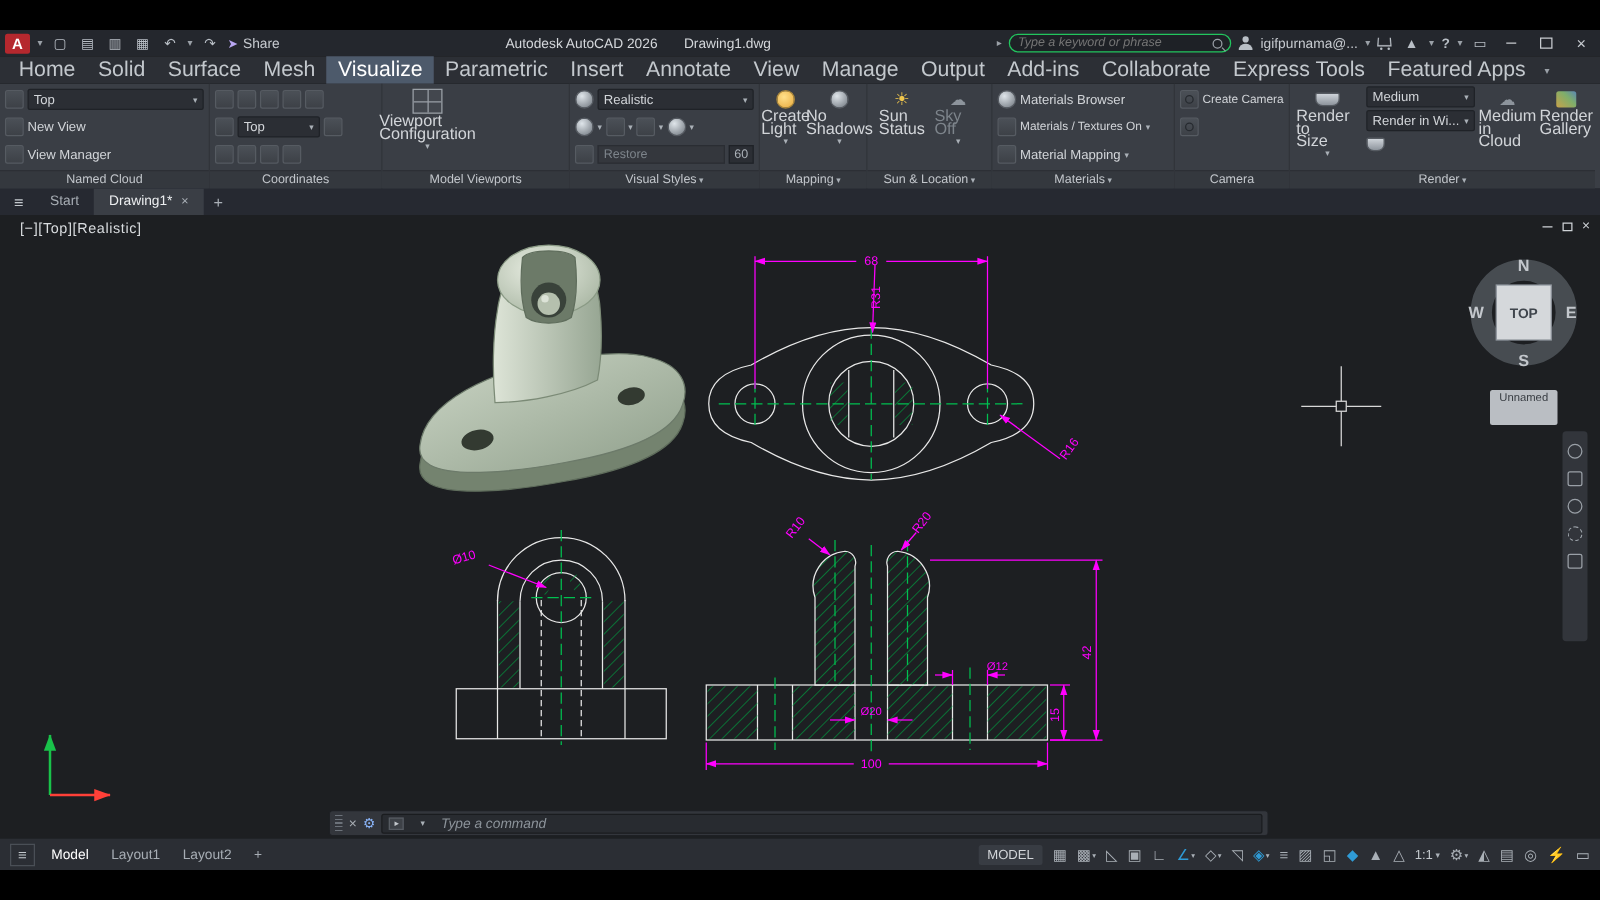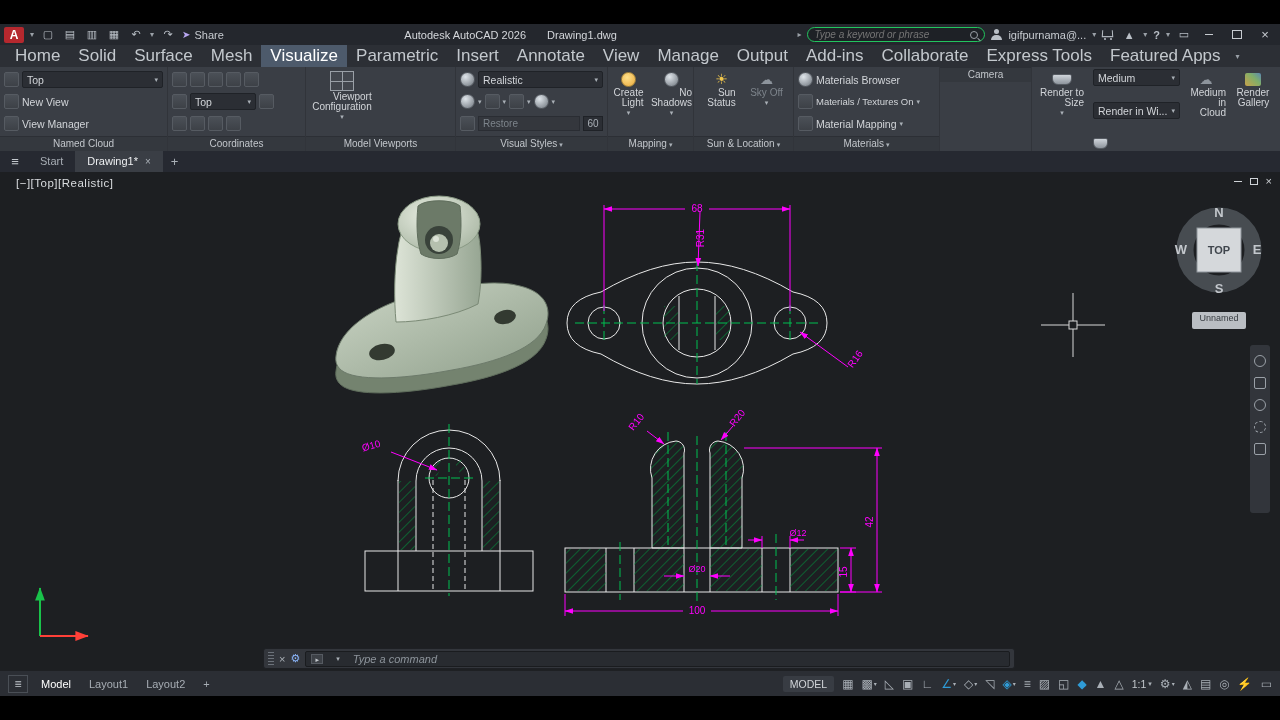--- a/index.html
+++ b/index.html
@@ -52,21 +52,21 @@
 .mic.sun{background:none;border:0;color:#f0c64c;font-size:14px;line-height:15px;text-align:center}
 .mic.cloudg{background:none;border:0;color:#8d949c;font-size:13px;line-height:15px;text-align:center}
 .mic.tea{height:11px;border-radius:2px 2px 6px 6px;background:linear-gradient(#cfd4da,#8e959d)}
 .mic.cam::after{content:"";display:block;width:5px;height:5px;border:1px solid #262a2f;border-radius:50%;margin:3px auto}
 .dd{display:flex;align-items:center;background:#2b2e34;border:1px solid #1f2227;border-radius:2px;height:17px;padding:0 4px;color:#d2d5d9;font-size:10.5px;gap:4px}
 .dd .tx{flex:1;white-space:nowrap;overflow:hidden}
 .cv{font-size:7px;color:#aab0b7}
 .lbl{font-size:10.5px;color:#d2d5d9;white-space:nowrap}
 .grow{flex:1}
 .big{display:flex;flex-direction:column;align-items:center;gap:1px;padding:2px 1px;flex:none}
-.big .cap{font-size:10px;line-height:10px;text-align:right;color:#d2d5d9;white-space:pre-line}
+.big .cap{font-size:13px;line-height:10px;text-align:left;color:#d2d5d9;white-space:pre-line}
 .big .ic{height:16px;display:flex;align-items:center;justify-content:center}
 .big .ic.g2{height:20px}
 .dim .cap,.dim.lbl{color:#7d848b}
 .opa{flex:1;height:15px;background:#34373d;border:1px solid #2a2d33;color:#7d848b;font-size:10px;display:flex;align-items:center;padding:0 4px}
 .opaval{width:20px;height:15px;background:#2b2e34;border:1px solid #1f2227;color:#aab0b7;font-size:10px;display:flex;align-items:center;justify-content:center}
 .vpc-ic{width:24px;height:20px;border:1px solid #9aa0a7;background:#43474e;position:relative}
 .vpc-ic::before{content:"";position:absolute;left:50%;top:0;bottom:0;width:1px;background:#9aa0a7}
 .vpc-ic::after{content:"";position:absolute;top:50%;left:0;right:0;height:1px;background:#9aa0a7}
 .gal{width:16px;height:13px;background:linear-gradient(45deg,#c8a24a,#7fae6a 60%,#5a87b5);border-radius:2px}
 
@@ -78,21 +78,21 @@
 .ftab .x{font-size:10px;color:#aab0b7}
 .fplus{margin-left:8px;color:#aab0b7;font-size:13px}
 
 
 .canvas{position:absolute;top:172px;left:0;width:1280px;height:498px;background:#1d1f22;overflow:hidden}
 .vpctl{position:absolute;left:16px;top:5px;color:#d9dcdf;font-size:11.5px;letter-spacing:.5px}
 .vpwin{position:absolute;right:8px;top:3px;display:flex;gap:8px;color:#cfd3d7;align-items:center}
 .vpwin .b1{width:8px;height:1px;background:#cfd3d7;display:inline-block}
 .vpwin .b2{width:8px;height:7px;border:1px solid #cfd3d7;display:inline-block}
 .vpwin .b3{font-size:11px}
-.badge{position:absolute;left:1192px;top:140px;width:54px;height:17px;background:#ccd0d5;color:#3c4147;font-size:9px;line-height:13px;text-align:center;border-radius:2px;opacity:.9}
+.badge{position:absolute;left:1192px;top:140px;width:54px;height:28px;background:#ccd0d5;color:#3c4147;font-size:9px;line-height:13px;text-align:center;border-radius:2px;opacity:.9}
 .navbar{position:absolute;right:10px;top:173px;width:20px;height:168px;background:rgba(58,62,68,.75);border-radius:3px;display:flex;flex-direction:column;align-items:center;gap:10px;padding-top:10px}
 .nvi{width:12px;height:12px;border:1px solid #9aa0a7;border-radius:50%}
 .nvi.sq{border-radius:2px}
 .nvi.half{border-style:dashed}
 
 
 .cmd{position:absolute;left:263px;top:476px;width:752px;height:21px;display:flex;align-items:center;background:#33363c;border:1px solid #1e2024;border-radius:3px;padding:0 4px;gap:5px}
 .grip{width:6px;height:13px;background:repeating-linear-gradient(#6c727a 0 1px,transparent 1px 3px)}
 .cmdx{color:#aab0b7;font-size:11px}
 .wrench{color:#8ab4f8;font-size:11px}
@@ -323,34 +323,43 @@
         <div class="rrow">
           <span class="mic"></span>
           <span class="lbl">Material Mapping</span>
           <span class="cv">▾</span>
         </div>
       </div>
       <div class="plabel"><span>Materials</span><span class="cv">▾</span></div>
     </div>
 
     <div class="panel" style="width:92px">
+      <div class="pbody">
+        <div class="rrow">
+          <span class="mic cam"></span>
+          <span class="lbl" style="font-size:9.5px">Create Camera</span>
+        </div>
+        <div class="rrow">
+          <span class="mic cam"></span>
+        </div>
+      </div>
       <div class="plabel">Camera</div>
     </div>
 
     <div class="panel" style="width:244px;border-right:0">
       <div class="pbody" style="flex-direction:row;gap:5px">
         <div class="big" style="width:52px">
           <span class="ic">
               <span class="mic tea" style="width:20px"></span>
             </span>
           <span class="cap">Render to
 Size</span>
           <span class="cv">▾</span>
         </div>
-        <div style="display:flex;flex-direction:column;gap:16px;width:90px">
+        <div style="display:flex;flex-direction:column;gap:2px;width:90px">
           <span class="dd">
               <span class="tx">Medium</span>
               <span class="cv">▾</span>
             </span>
           <span class="dd">
               <span class="tx">Render in Wi...</span>
               <span class="cv">▾</span>
             </span>
           <div class="rrow" style="height:16px">
               <span class="mic tea" style="width:15px"></span>

